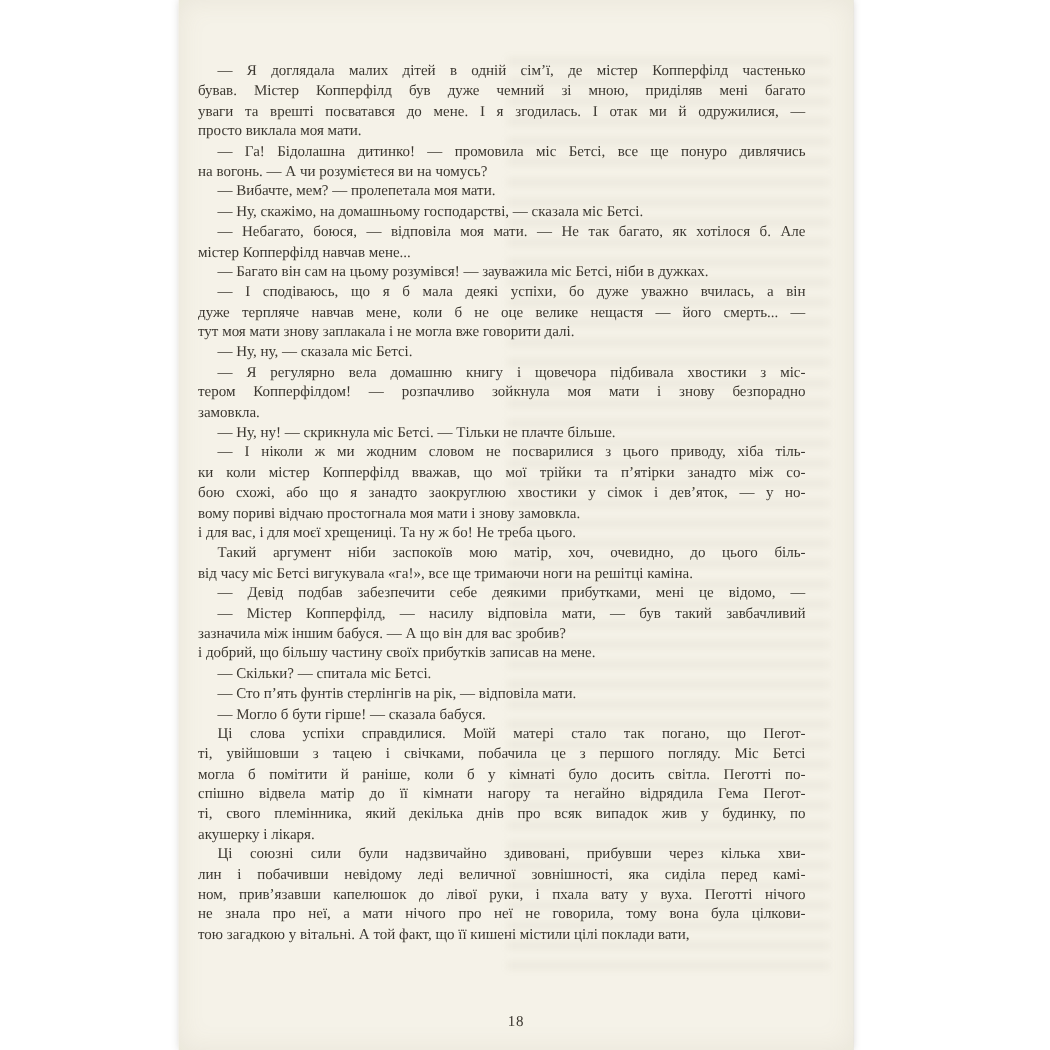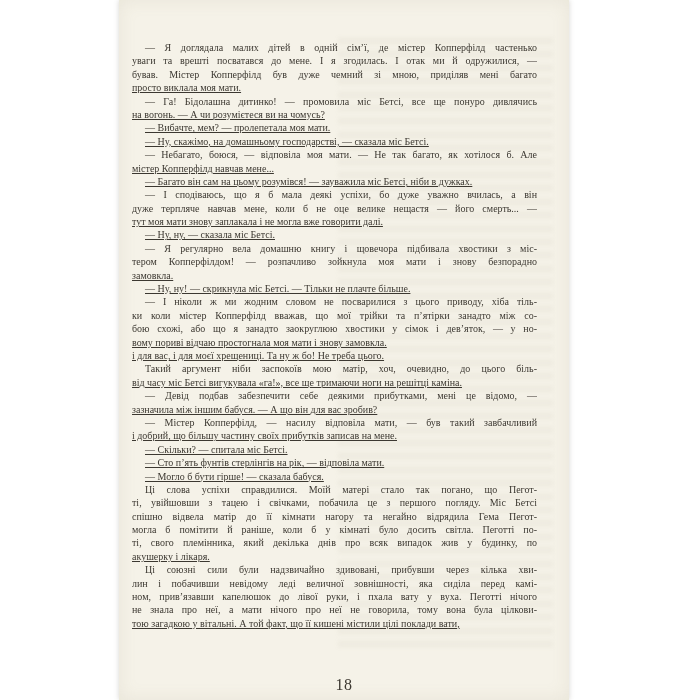--- a/index.html
+++ b/index.html
@@ -51,42 +51,42 @@
   }
   .line {
     height: 13.4px;
     line-height: 13.4px;
     text-align: justify;
     text-align-last: justify;
     overflow: hidden;
     white-space: normal;
   }
   .line.first { padding-left: 13px; }
-  .line.last  { text-align-last: left; text-decoration: underline; }
+  .line.last  { text-align-last: left; }
   .page-number {
     position: absolute;
     left: 0;
     top: 676px;
     width: 100%;
     text-align: center;
-    font-size: 16px;
+    font-size: 10px;
     color: var(--ink, #3c3831);
     letter-spacing: 0.5px;
   }
 </style>
 </head>
 <body>
 
 <div class="canvas">
   <div class="page">
     <div class="bleed"></div>
     <div class="text-column">
         <div class="line first">— Я доглядала малих дітей в одній сім’ї, де містер Копперфілд частенько</div>
+        <div class="line">бував. Містер Копперфілд був дуже чемний зі мною, приділяв мені багато</div>
         <div class="line">уваги та врешті посватався до мене. І я згодилась. І отак ми й одружилися, —</div>
-        <div class="line">бував. Містер Копперфілд був дуже чемний зі мною, приділяв мені багато</div>
         <div class="line last">просто виклала моя мати.</div>
         <div class="line first">— Га! Бідолашна дитинко! — промовила міс Бетсі, все ще понуро дивлячись</div>
         <div class="line last">на вогонь. — А чи розумієтеся ви на чомусь?</div>
         <div class="line first last">— Вибачте, мем? — пролепетала моя мати.</div>
         <div class="line first last">— Ну, скажімо, на домашньому господарстві, — сказала міс Бетсі.</div>
         <div class="line first">— Небагато, боюся, — відповіла моя мати. — Не так багато, як хотілося б. Але</div>
         <div class="line last">містер Копперфілд навчав мене...</div>
         <div class="line first last">— Багато він сам на цьому розумівся! — зауважила міс Бетсі, ніби в дужках.</div>
         <div class="line first">— І сподіваюсь, що я б мала деякі успіхи, бо дуже уважно вчилась, а він</div>
         <div class="line">дуже терпляче навчав мене, коли б не оце велике нещастя — його смерть... —</div>
@@ -97,30 +97,30 @@
         <div class="line last">замовкла.</div>
         <div class="line first last">— Ну, ну! — скрикнула міс Бетсі. — Тільки не плачте більше.</div>
         <div class="line first">— І ніколи ж ми жодним словом не посварилися з цього приводу, хіба тіль-</div>
         <div class="line">ки коли містер Копперфілд вважав, що мої трійки та п’ятірки занадто між со-</div>
         <div class="line">бою схожі, або що я занадто заокруглюю хвостики у сімок і дев’яток, — у но-</div>
         <div class="line last">вому пориві відчаю простогнала моя мати і знову замовкла.</div>
         <div class="line last">і для вас, і для моєї хрещениці. Та ну ж бо! Не треба цього.</div>
         <div class="line first">Такий аргумент ніби заспокоїв мою матір, хоч, очевидно, до цього біль-</div>
         <div class="line last">від часу міс Бетсі вигукувала «га!», все ще тримаючи ноги на решітці каміна.</div>
         <div class="line first">— Девід подбав забезпечити себе деякими прибутками, мені це відомо, —</div>
+        <div class="line first">— Містер Копперфілд, — насилу відповіла мати, — був такий завбачливий</div>
         <div class="line last">зазначила між іншим бабуся. — А що він для вас зробив?</div>
-        <div class="line first">— Містер Копперфілд, — насилу відповіла мати, — був такий завбачливий</div>
         <div class="line last">і добрий, що більшу частину своїх прибутків записав на мене.</div>
         <div class="line first last">— Скільки? — спитала міс Бетсі.</div>
         <div class="line first last">— Сто п’ять фунтів стерлінгів на рік, — відповіла мати.</div>
         <div class="line first last">— Могло б бути гірше! — сказала бабуся.</div>
         <div class="line first">Ці слова успіхи справдилися. Моїй матері стало так погано, що Пегот-</div>
         <div class="line">ті, увійшовши з тацею і свічками, побачила це з першого погляду. Міс Бетсі</div>
+        <div class="line">могла б помітити й раніше, коли б у кімнаті було досить світла. Пеготті по-</div>
         <div class="line">спішно відвела матір до її кімнати нагору та негайно відрядила Гема Пегот-</div>
-        <div class="line">могла б помітити й раніше, коли б у кімнаті було досить світла. Пеготті по-</div>
         <div class="line">ті, свого племінника, який декілька днів про всяк випадок жив у будинку, по</div>
         <div class="line last">акушерку і лікаря.</div>
         <div class="line first">Ці союзні сили були надзвичайно здивовані, прибувши через кілька хви-</div>
         <div class="line">лин і побачивши невідому леді величної зовнішності, яка сиділа перед камі-</div>
         <div class="line">ном, прив’язавши капелюшок до лівої руки, і пхала вату у вуха. Пеготті нічого</div>
         <div class="line">не знала про неї, а мати нічого про неї не говорила, тому вона була цілкови-</div>
         <div class="line last">тою загадкою у вітальні. А той факт, що її кишені містили цілі поклади вати,</div>
       </div>
     <div class="page-number">18</div>
   </div>

